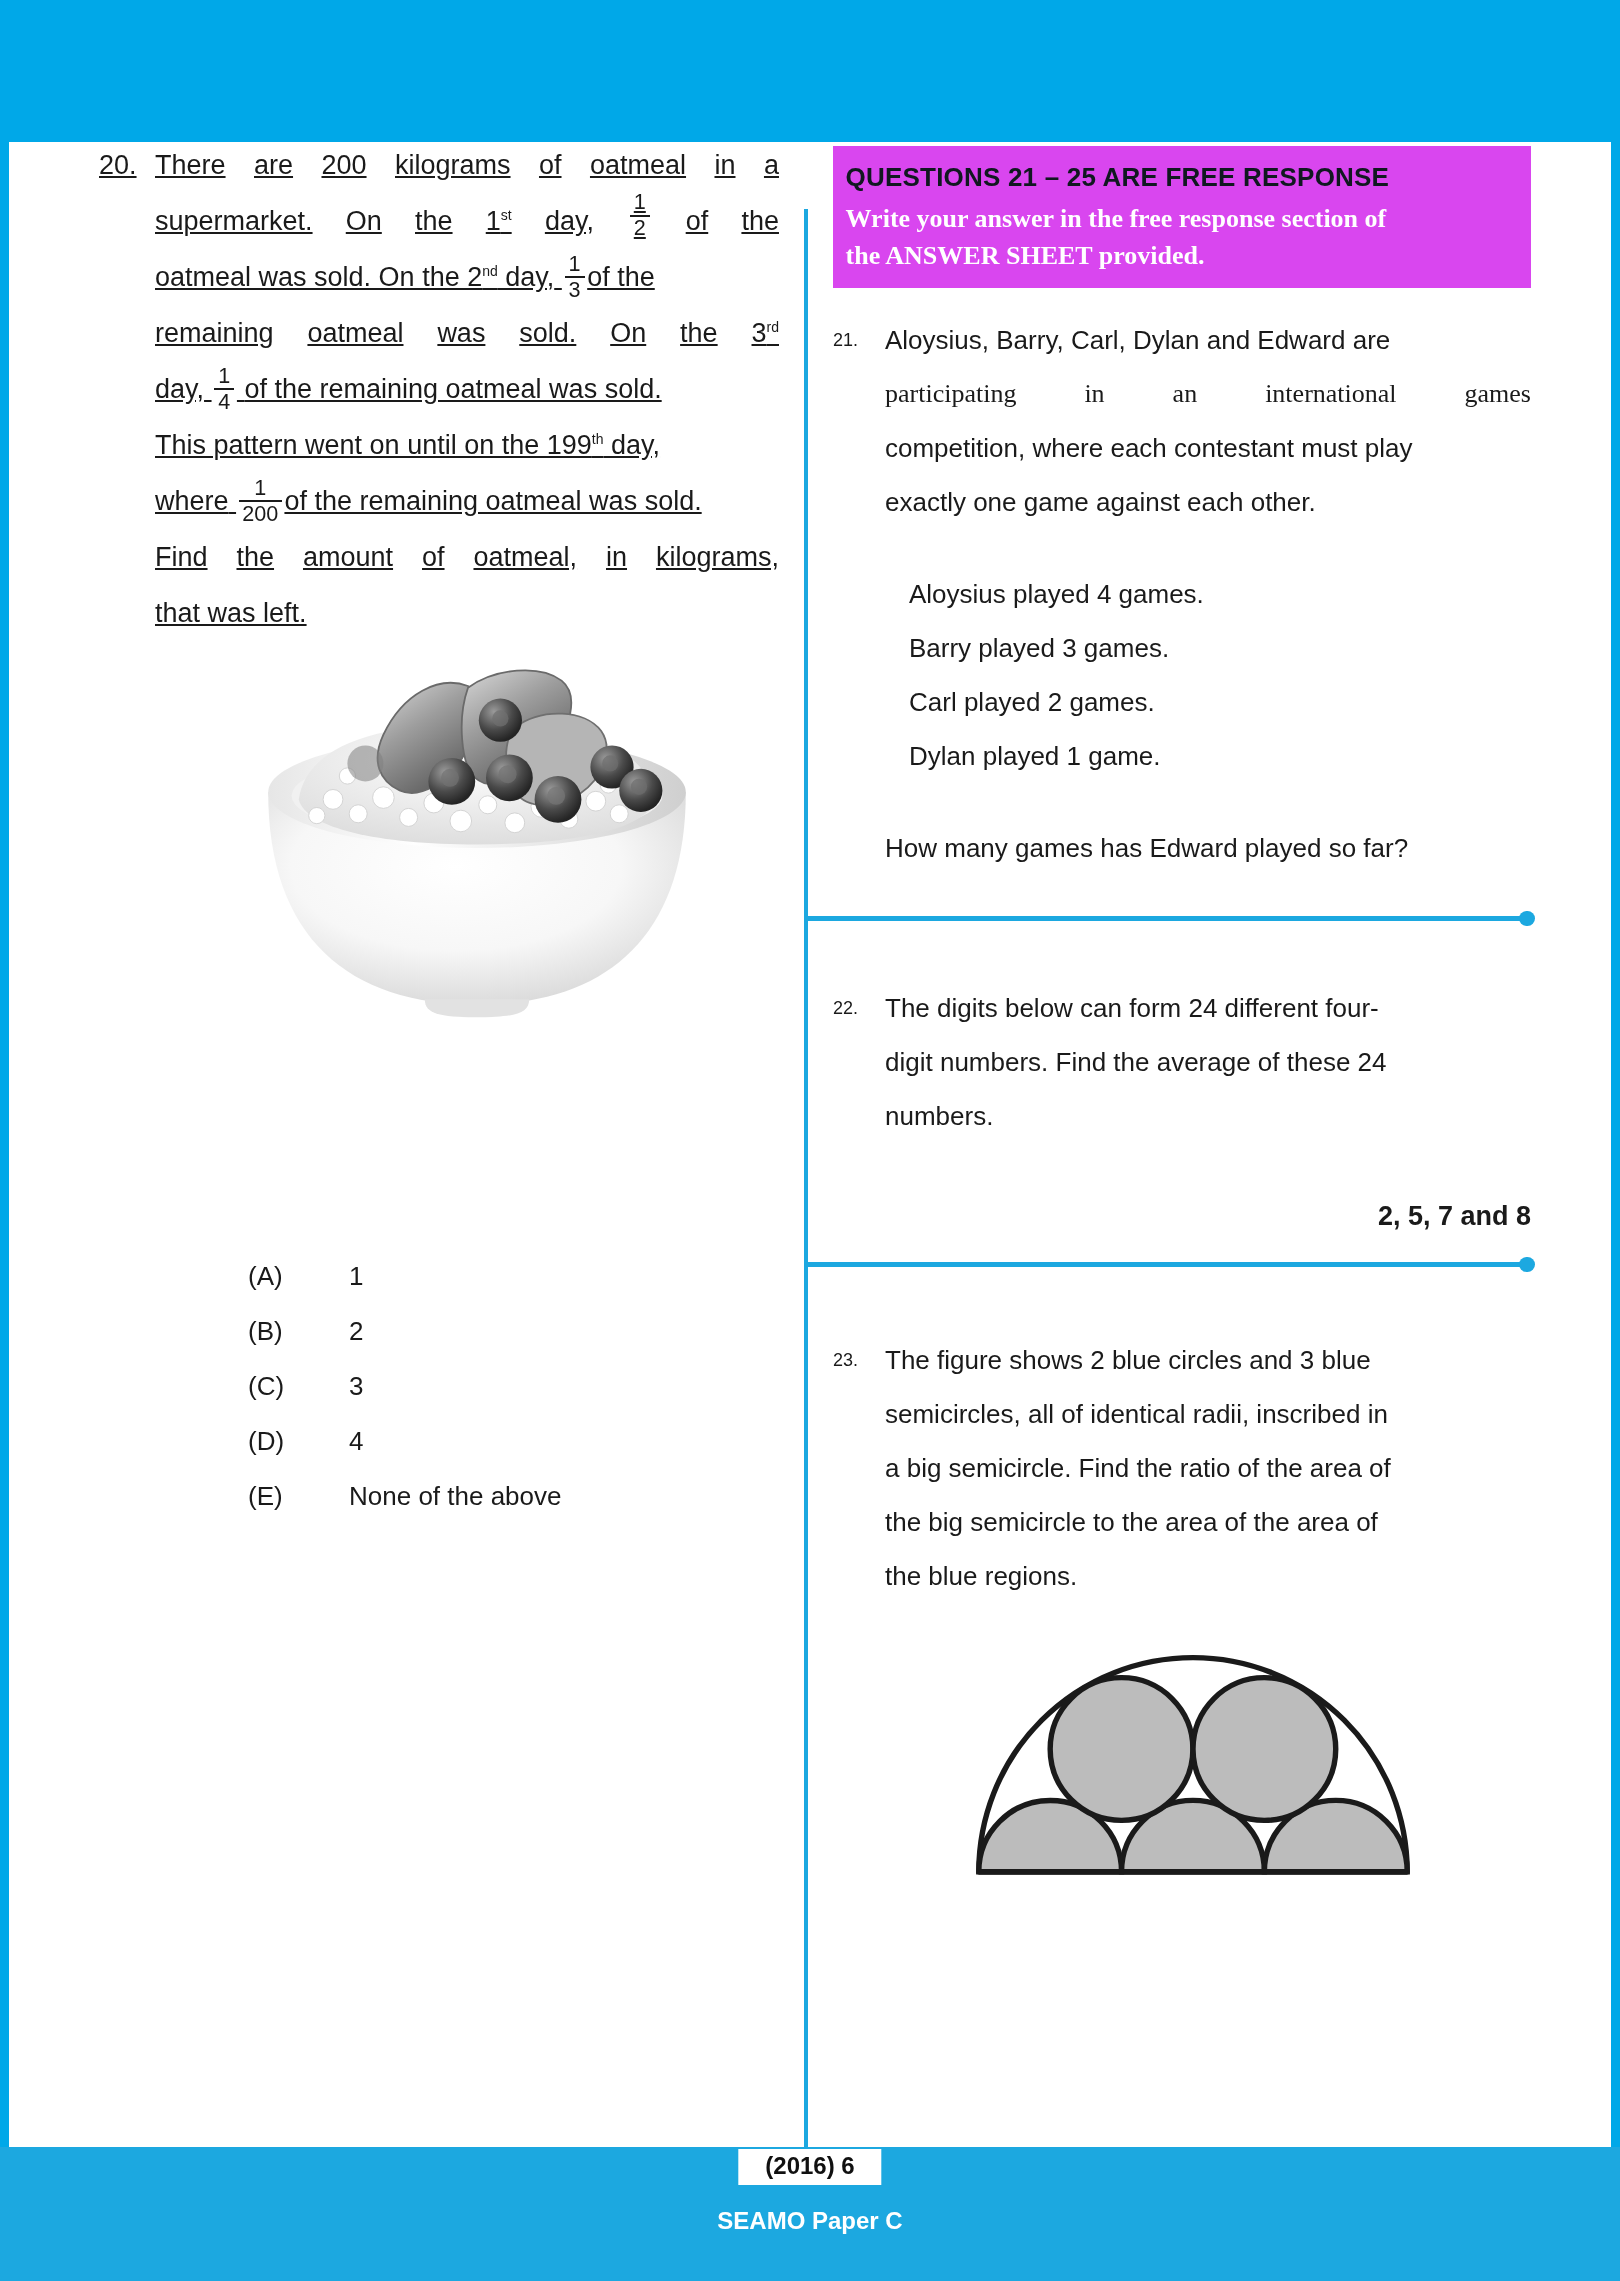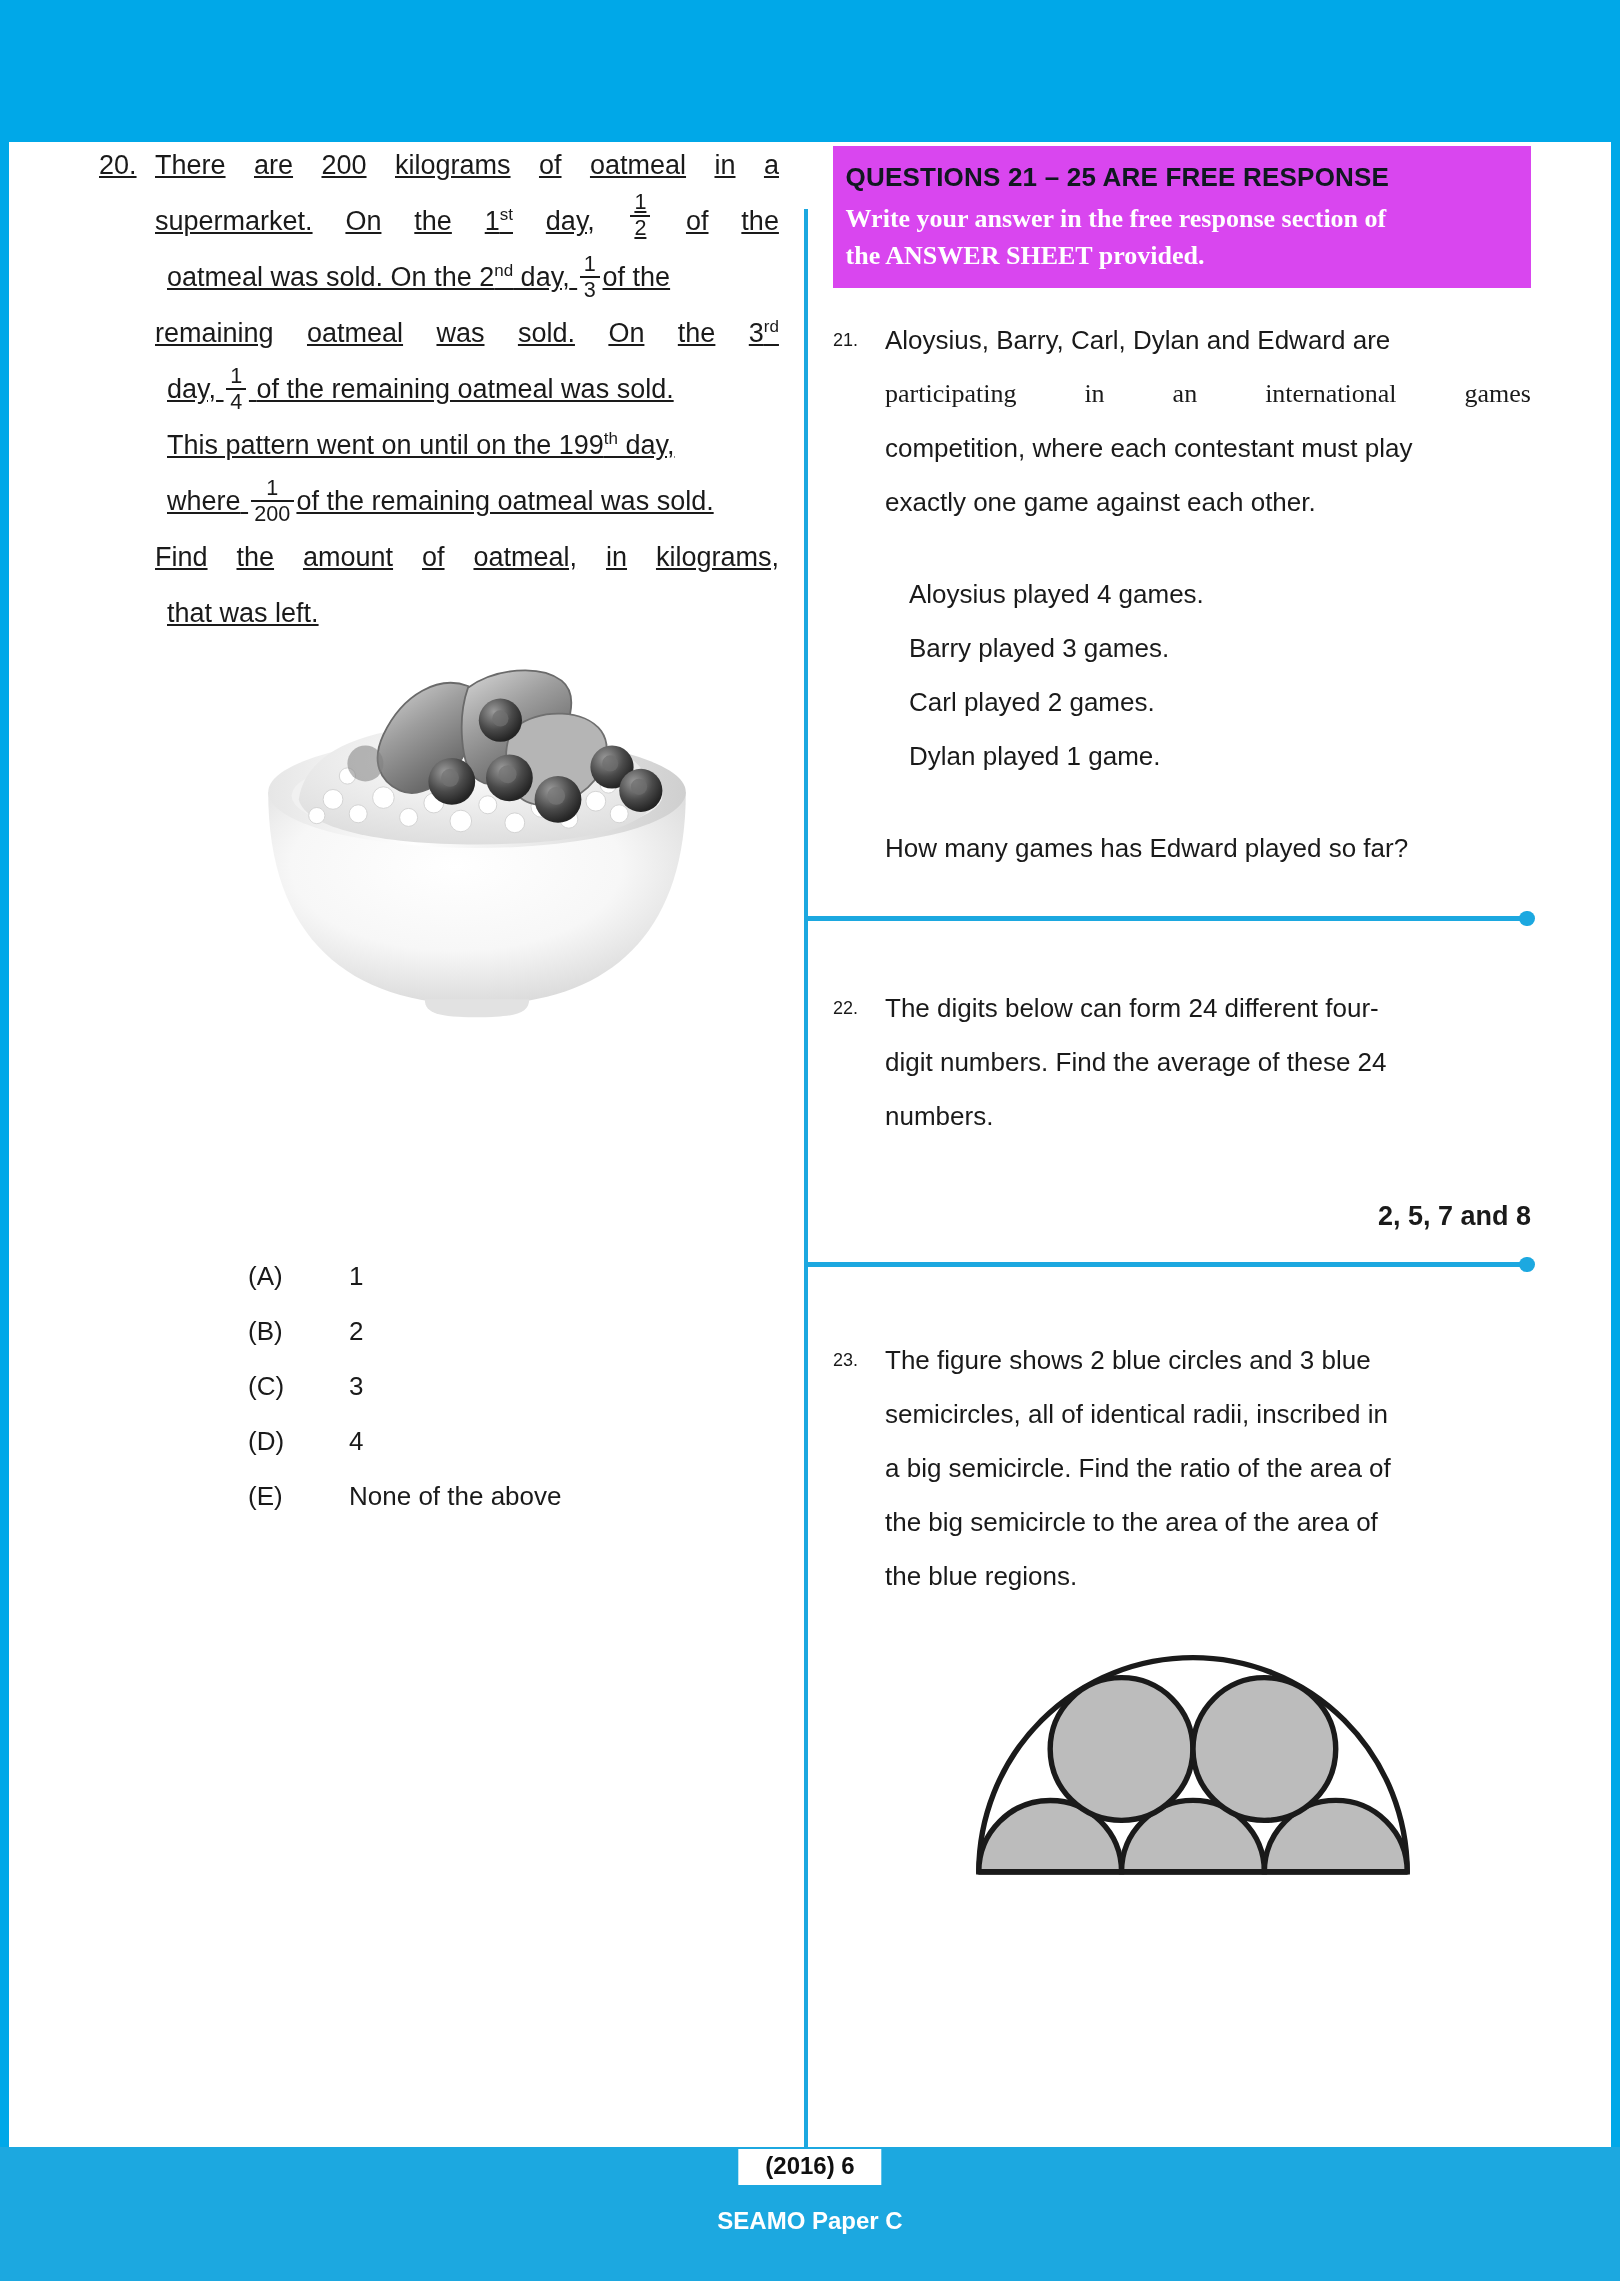--- a/index.html
+++ b/index.html
@@ -96,25 +96,24 @@
     text-align: justify;
   }
   .justify-line {
     display: flex;
     justify-content: space-between;
     width: 100%;
     white-space: nowrap;
   }
   .plain-line {
     white-space: nowrap;
-    margin-left: 12px;
   }
 
   sup.ord {
-    font-size: 17px;
+    font-size: 14px;
     vertical-align: super;
     line-height: 0;
   }
 
   
   .frac {
     display: inline-flex;
     flex-direction: column;
     align-items: center;
     vertical-align: middle;

